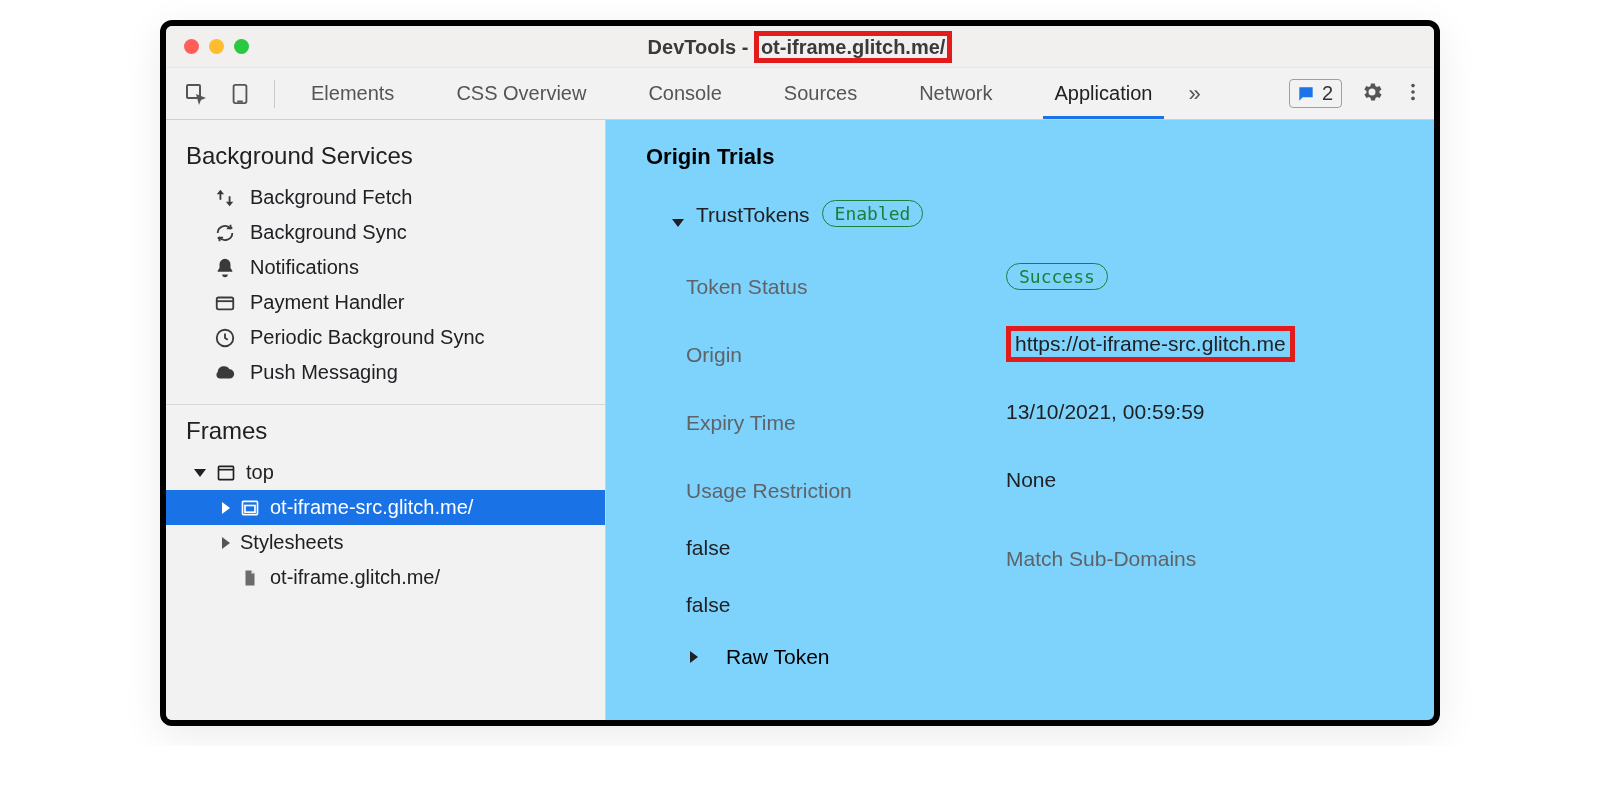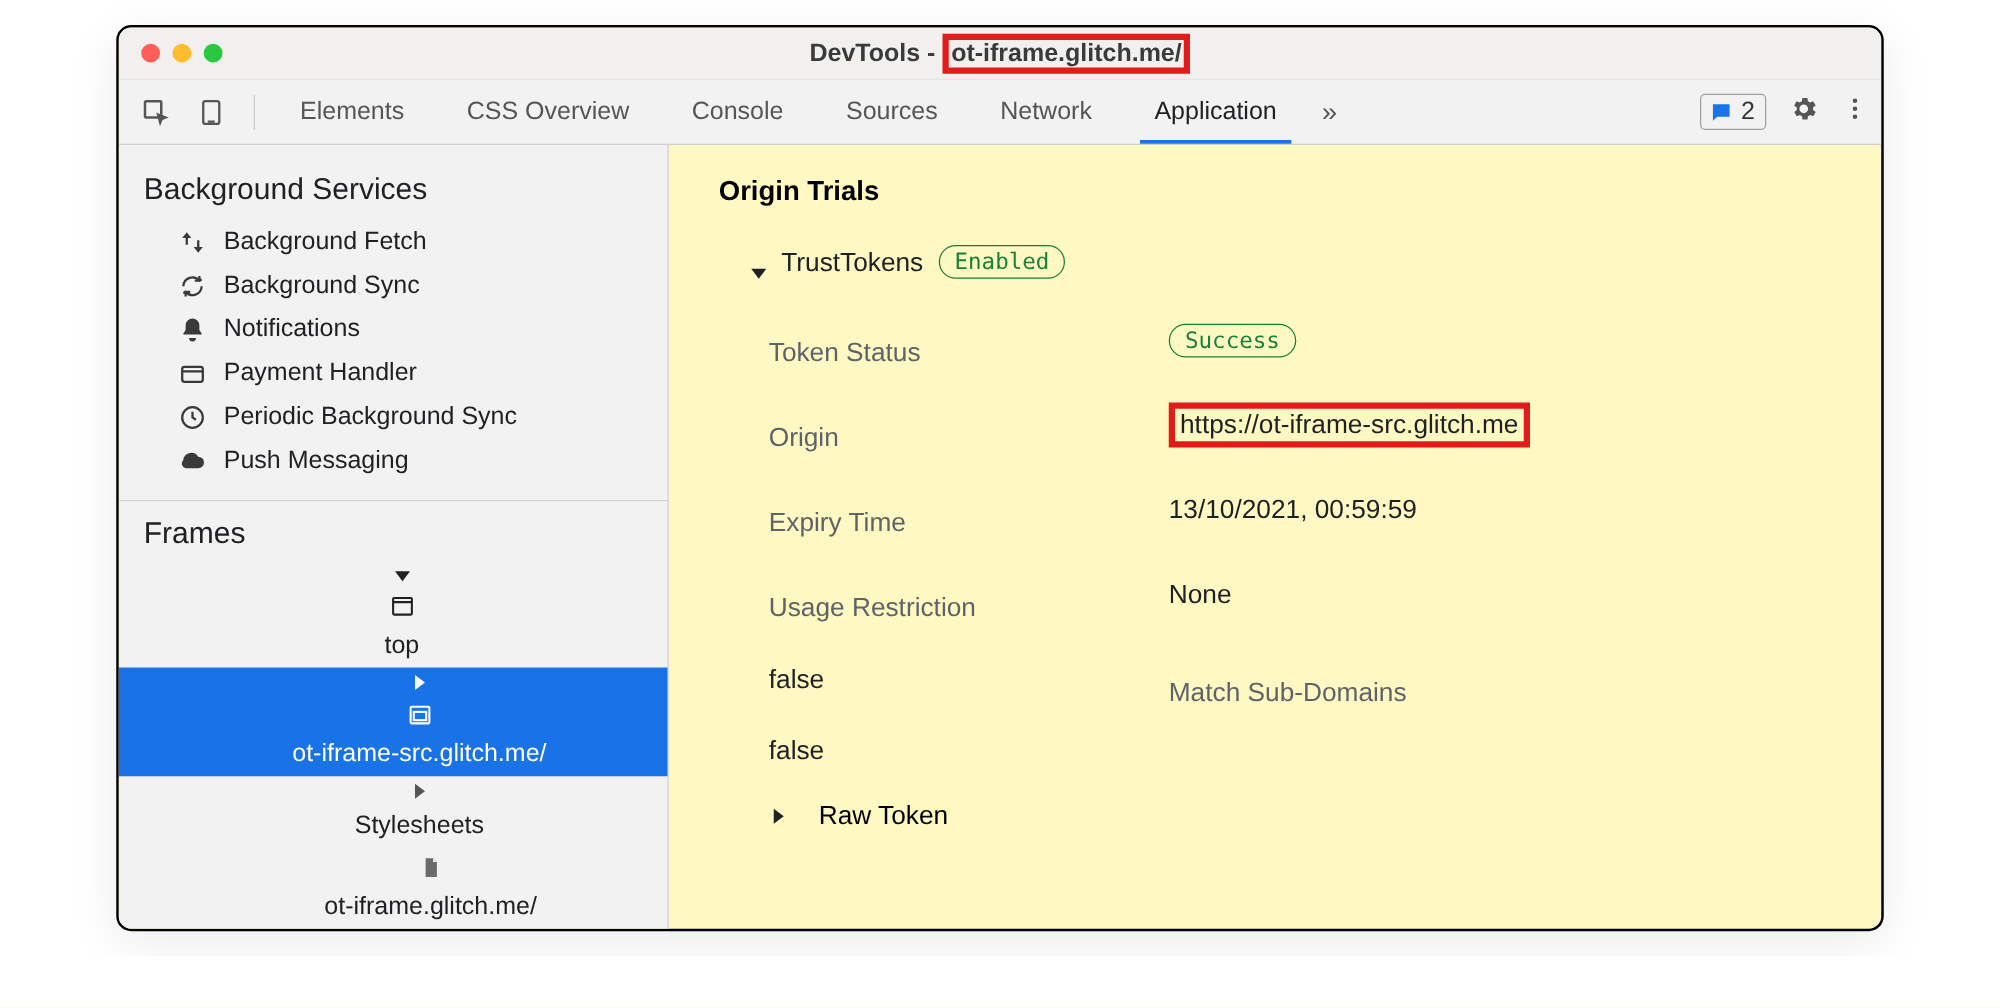--- a/index.html
+++ b/index.html
@@ -4,26 +4,26 @@
 <style>
   * { box-sizing: border-box; margin: 0; padding: 0; }
   body {
     font-family: -apple-system, BlinkMacSystemFont, "Segoe UI", Helvetica, Arial, sans-serif;
     background: #fff;
     display: flex;
     justify-content: center;
     padding: 20px;
   }
   .window {
-    width: 1414px;
-    border: 2px solid #000000;
+    width: 1280px;
+    border: 6px solid #000000;
     border-radius: 12px;
     overflow: hidden;
     box-shadow: 0 10px 40px rgba(0,0,0,0.08);
-    background: #fef9c3;
+    background: #7dd3fc;
   }
   .titlebar {
     height: 42px;
     background: #f1f0ef;
     display: flex;
     align-items: center;
     padding: 0 18px;
     position: relative;
     border-bottom: 1px solid #e5e5e5;
   }
@@ -51,21 +51,21 @@
     align-items: center;
     padding: 0 10px;
     gap: 4px;
   }
   .tb-iconbtn {
     width: 40px; height: 40px;
     display: flex; align-items: center; justify-content: center;
     color: #555;
   }
   .divider { width:1px; height:28px; background:#c9c9c9; margin:0 10px; }
-  .tabs { display:flex; align-items:stretch; height:100%; gap:6px; }
+  .tabs { display:flex; align-items:stretch; height:100%; gap:18px; }
   .tab {
     padding: 0 22px;
     display:flex; align-items:center;
     font-size: 20px; color:#555;
     cursor:pointer;
     position:relative;
   }
   .tab.active { color:#202124; }
   .tab.active::after {
     content:""; position:absolute; left:10px; right:10px; bottom:0;
@@ -94,21 +94,20 @@
     font-size: 20px; color:#202124;
     cursor:pointer;
   }
   .sb-item svg { flex:0 0 22px; color:#3a3a3a; }
   .sb-section { border-top:1px solid #d6d6d6; margin-top:14px; padding-top:12px; }
   .tree-row {
     display:flex; align-items:center; gap:10px;
     padding: 6px 14px 6px 28px;
     font-size: 20px; color:#202124;
     cursor:pointer;
-    flex-direction:column;
   }
   .tree-row.level1 { padding-left: 28px; }
   .tree-row.level2 { padding-left: 56px; }
   .tree-row.level3 { padding-left: 74px; }
   .tree-row.selected { background:#1972e6; color:#fff; }
   .tree-row svg { flex:0 0 20px; }
   .caret {
     width:0;height:0;display:inline-block;
   }
   .caret.down { border-left:6px solid transparent;border-right:6px solid transparent;border-top:8px solid currentColor; }

